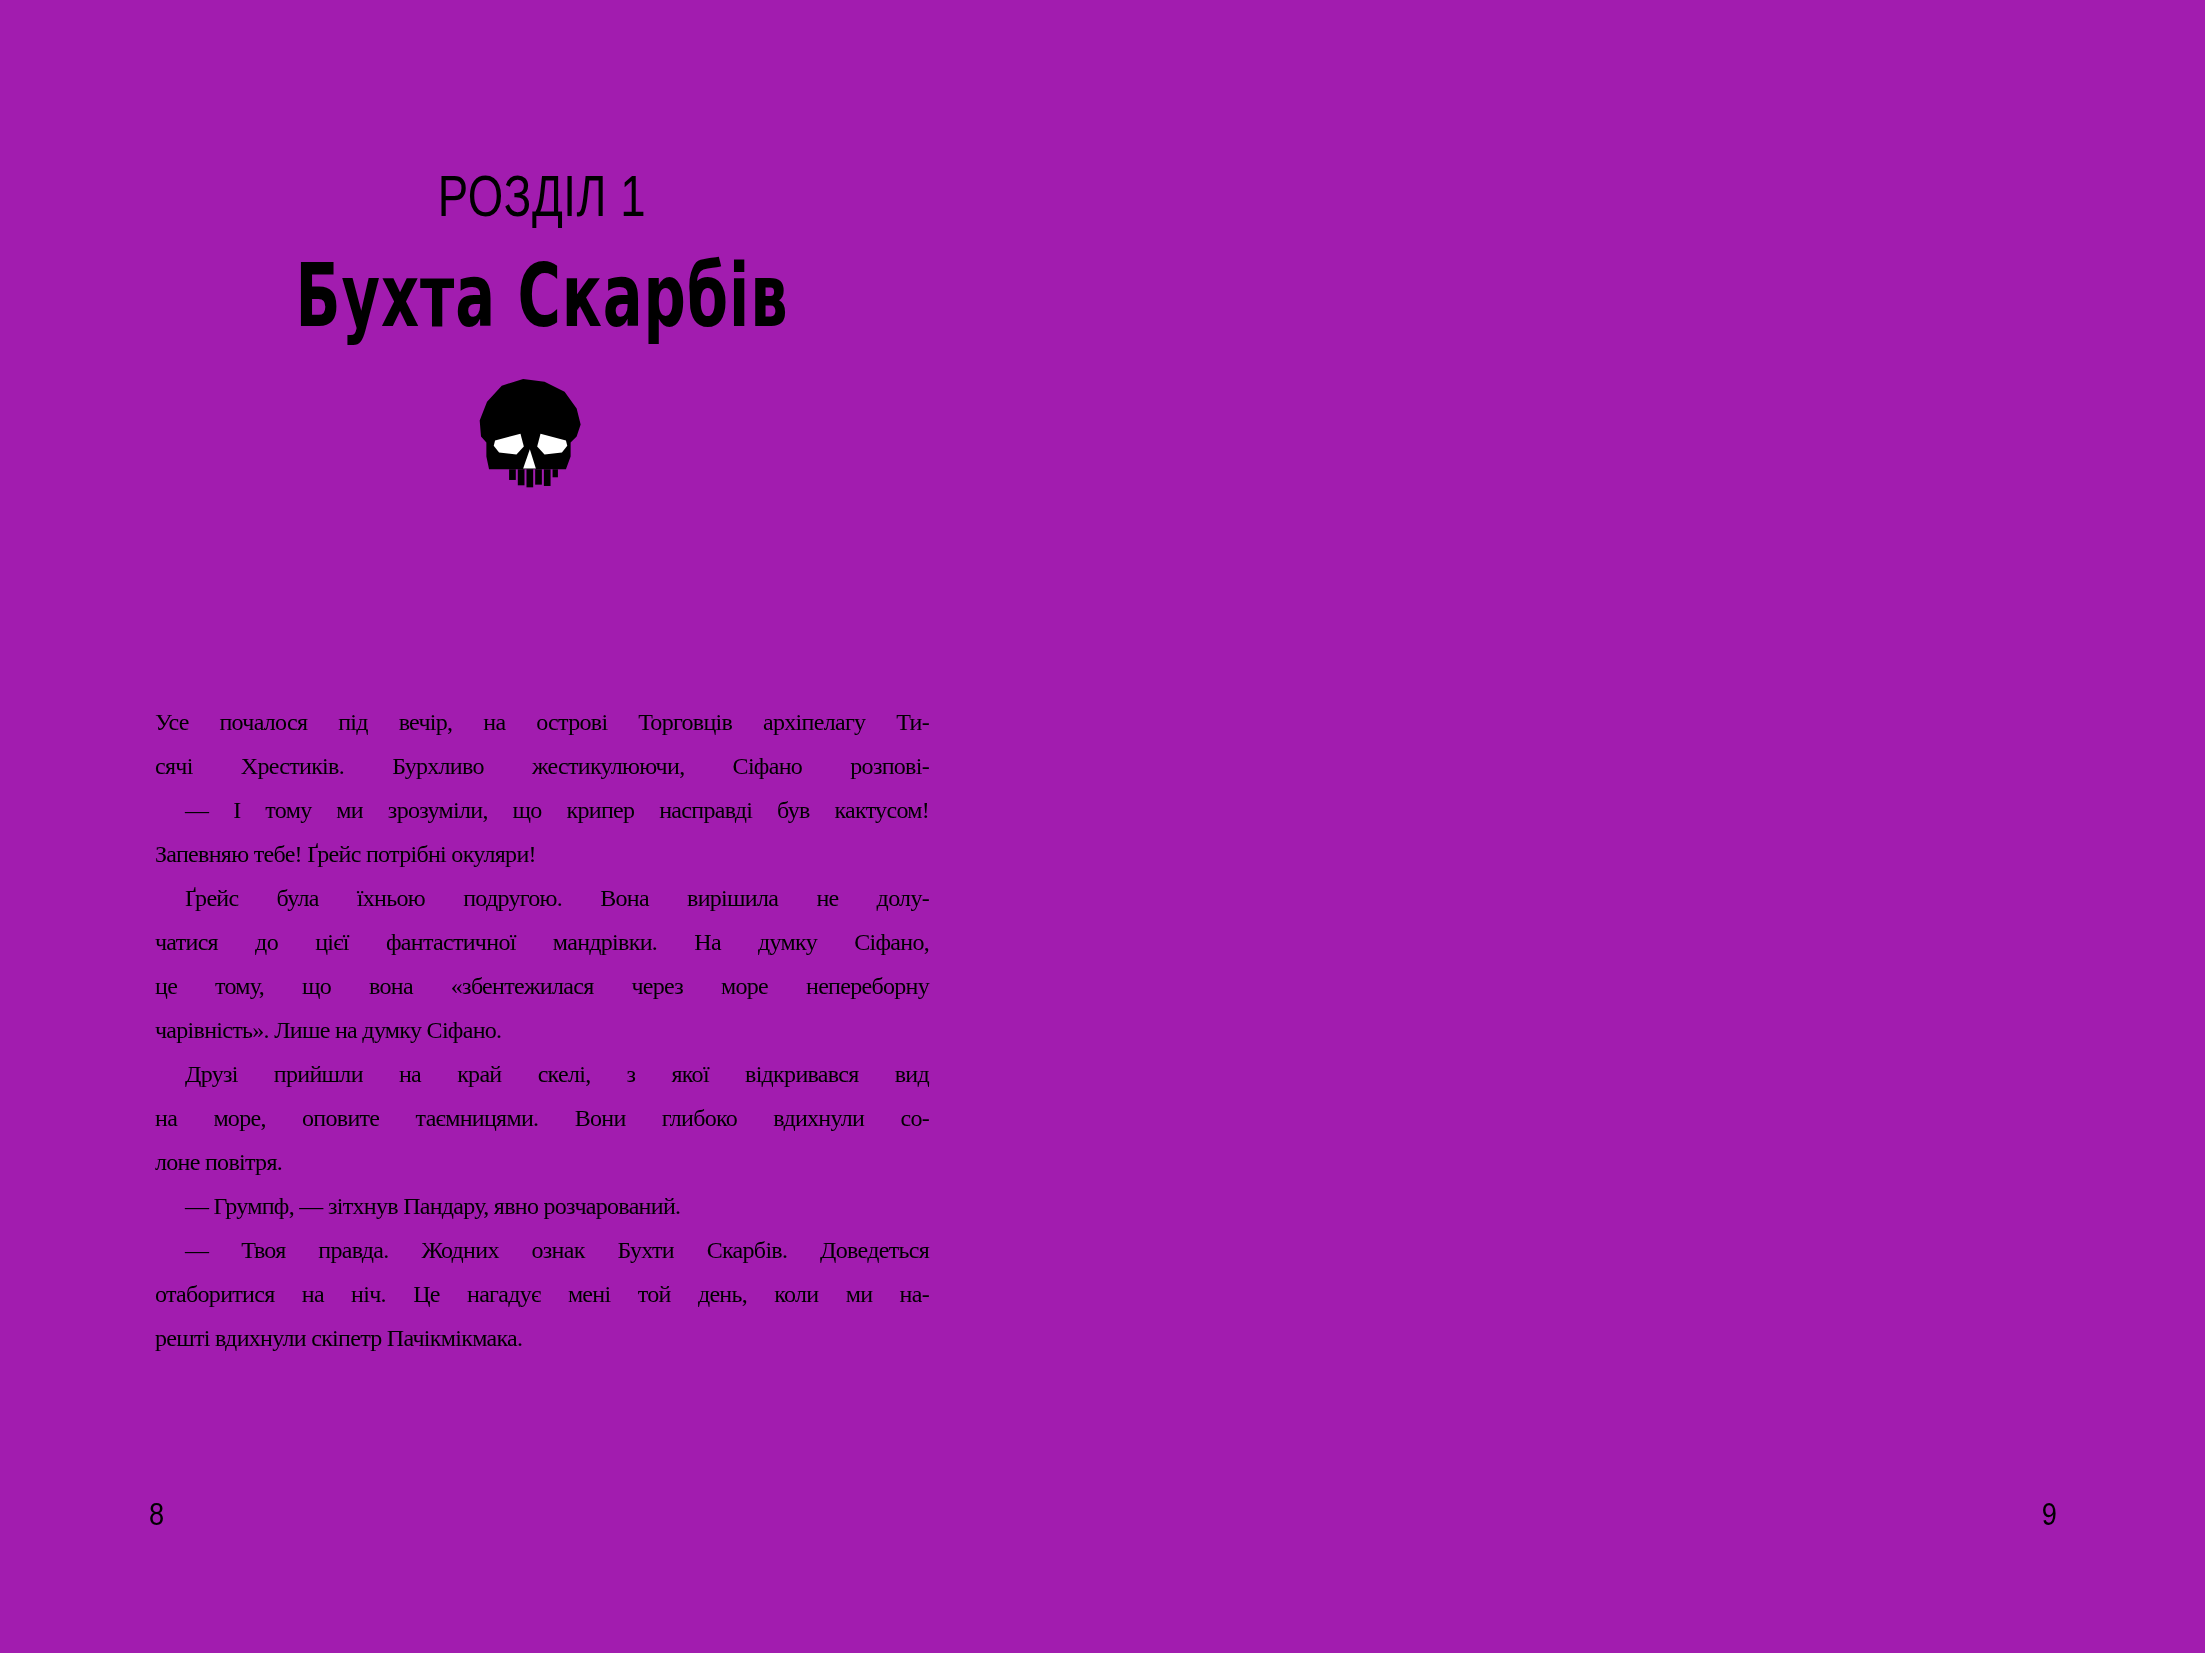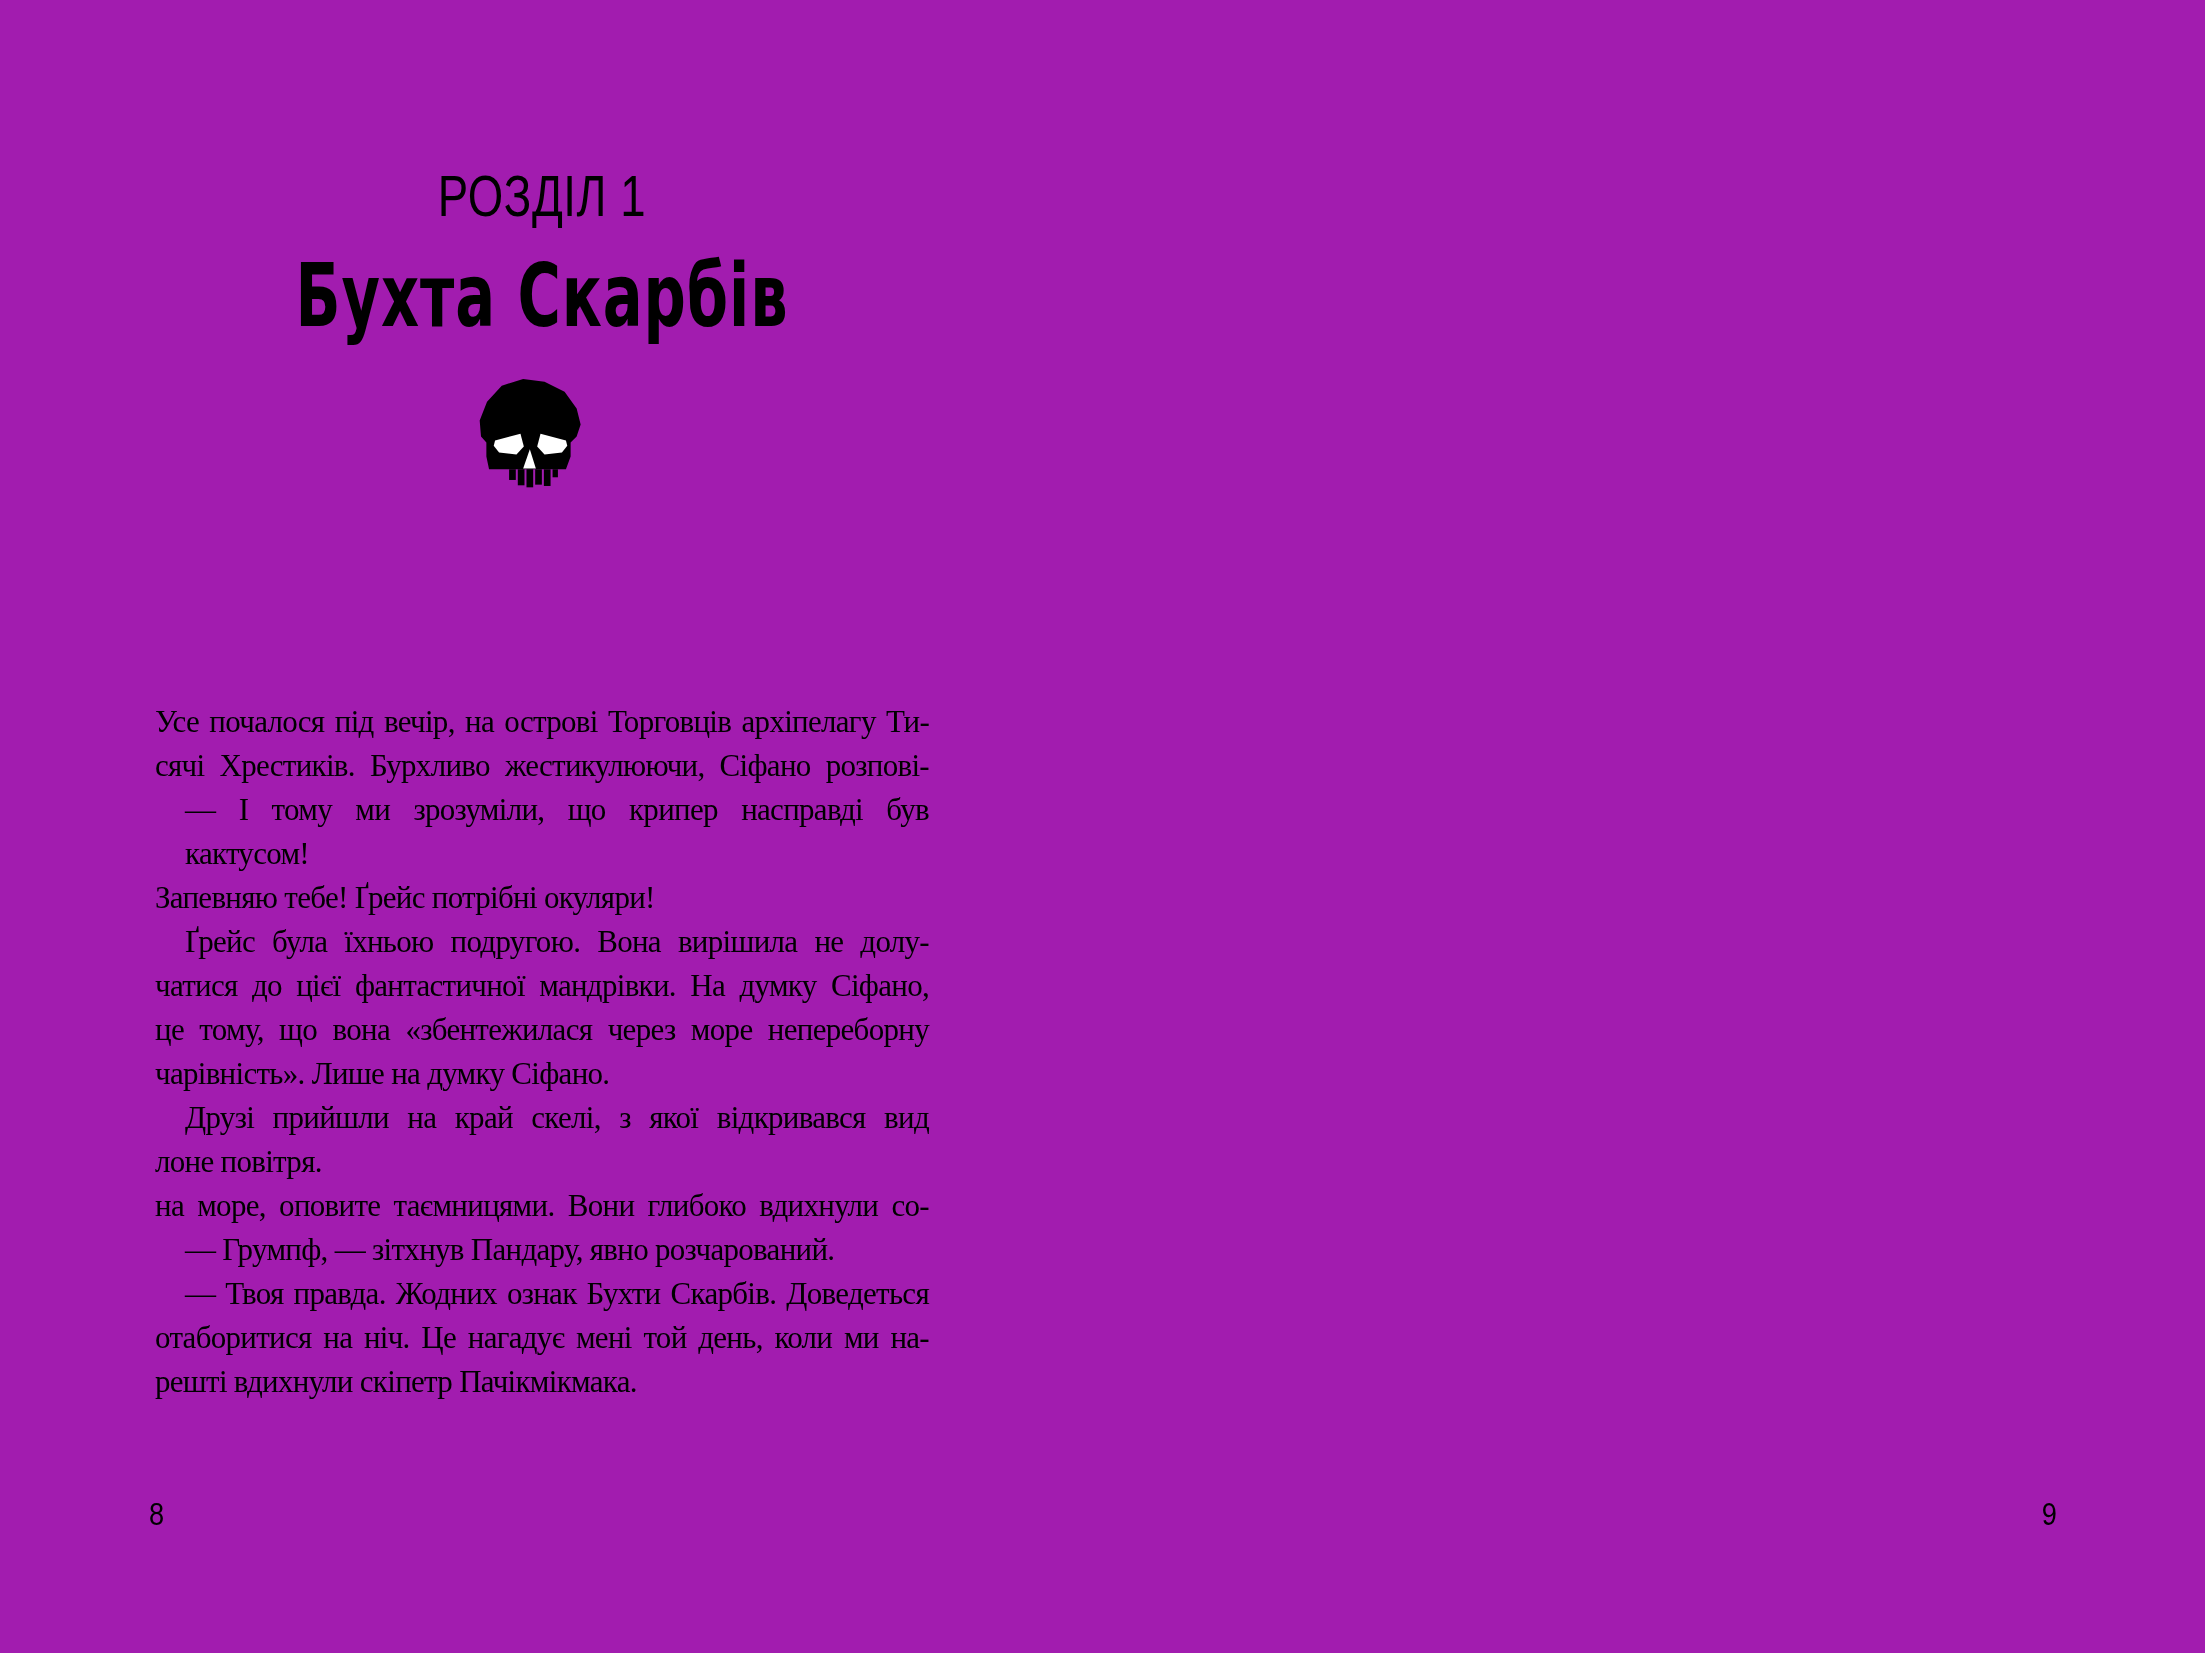--- a/index.html
+++ b/index.html
@@ -63,21 +63,21 @@
     top: 379px;
     width: 103px;
     height: 113px;
   }
   .skull-wrap svg { display: block; width: 100%; height: 100%; }
 
   
   .body-text {
     position: absolute;
     width: 774px;
-    font-size: 31px;
+    font-size: 24px;
     line-height: 44px;
     letter-spacing: -0.7px;
   }
   #left-body  { left: 155px;  top: 700px; }
 
   .para { margin: 0; }
   .line {
     text-align: justify;
     text-align-last: justify;
   }
@@ -139,22 +139,22 @@
           <div class="line last">Запевняю тебе! Ґрейс потрібні окуляри!</div>
         </div>
         <div class="para">
           <div class="line indent">Ґрейс була їхньою подругою. Вона вирішила не долу-</div>
           <div class="line">чатися до цієї фантастичної мандрівки. На думку Сіфано,</div>
           <div class="line">це тому, що вона «збентежилася через море непереборну</div>
           <div class="line last">чарівність». Лише на думку Сіфано.</div>
         </div>
         <div class="para">
           <div class="line indent">Друзі прийшли на край скелі, з якої відкривався вид</div>
+          <div class="line">на море, оповите таємницями. Вони глибоко вдихнули со-</div>
           <div class="line last">лоне повітря.</div>
-          <div class="line">на море, оповите таємницями. Вони глибоко вдихнули со-</div>
         </div>
         <div class="para">
           <div class="line last indent">— Грумпф, — зітхнув Пандару, явно розчарований.</div>
         </div>
         <div class="para">
           <div class="line indent">— Твоя правда. Жодних ознак Бухти Скарбів. Доведеться</div>
           <div class="line">отаборитися на ніч. Це нагадує мені той день, коли ми на-</div>
           <div class="line last">решті вдихнули скіпетр Пачікмікмака.</div>
         </div>
       </div>

